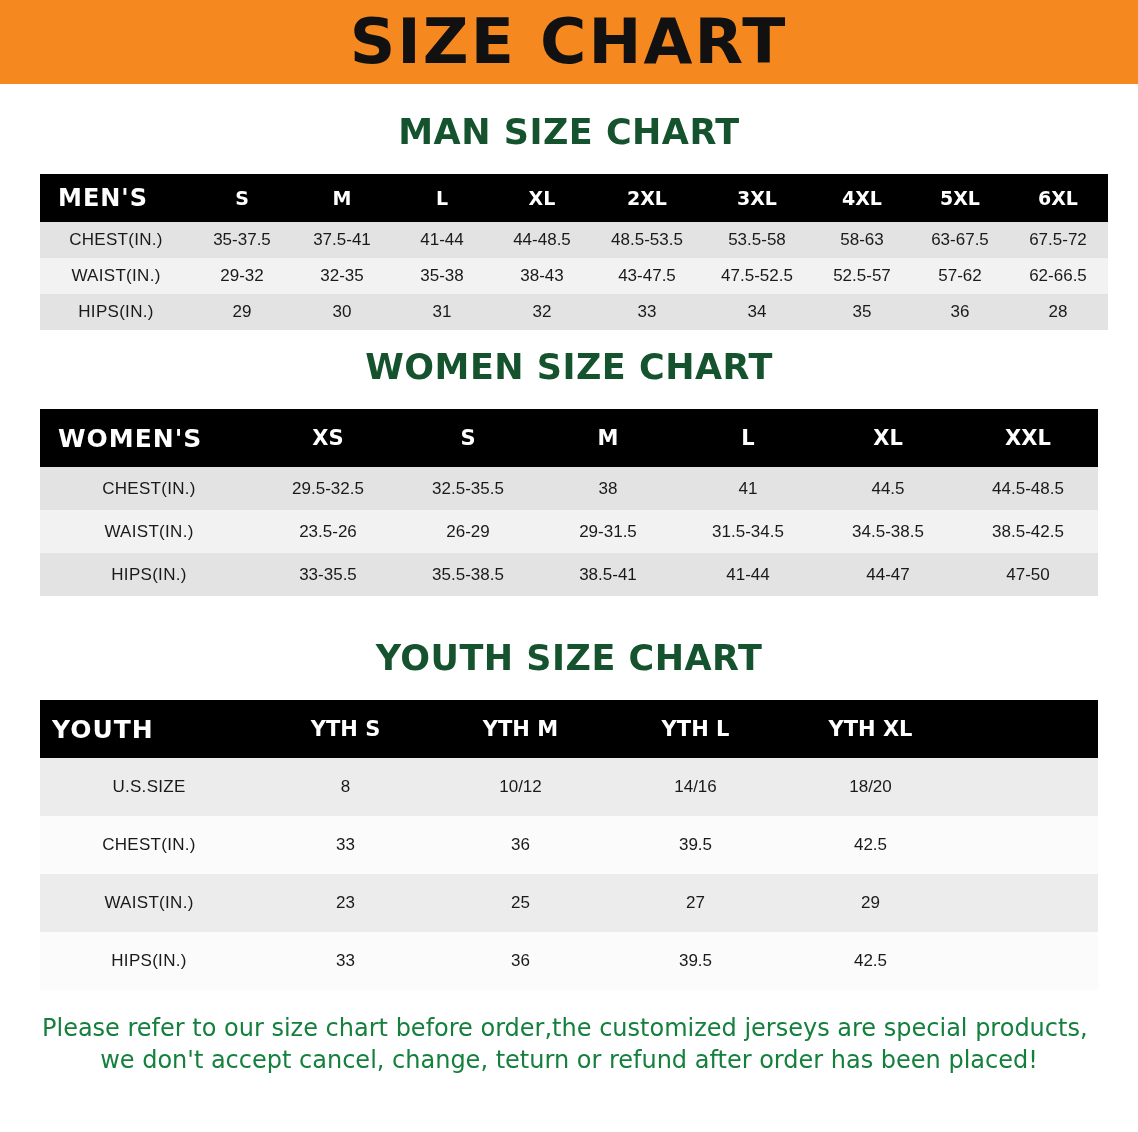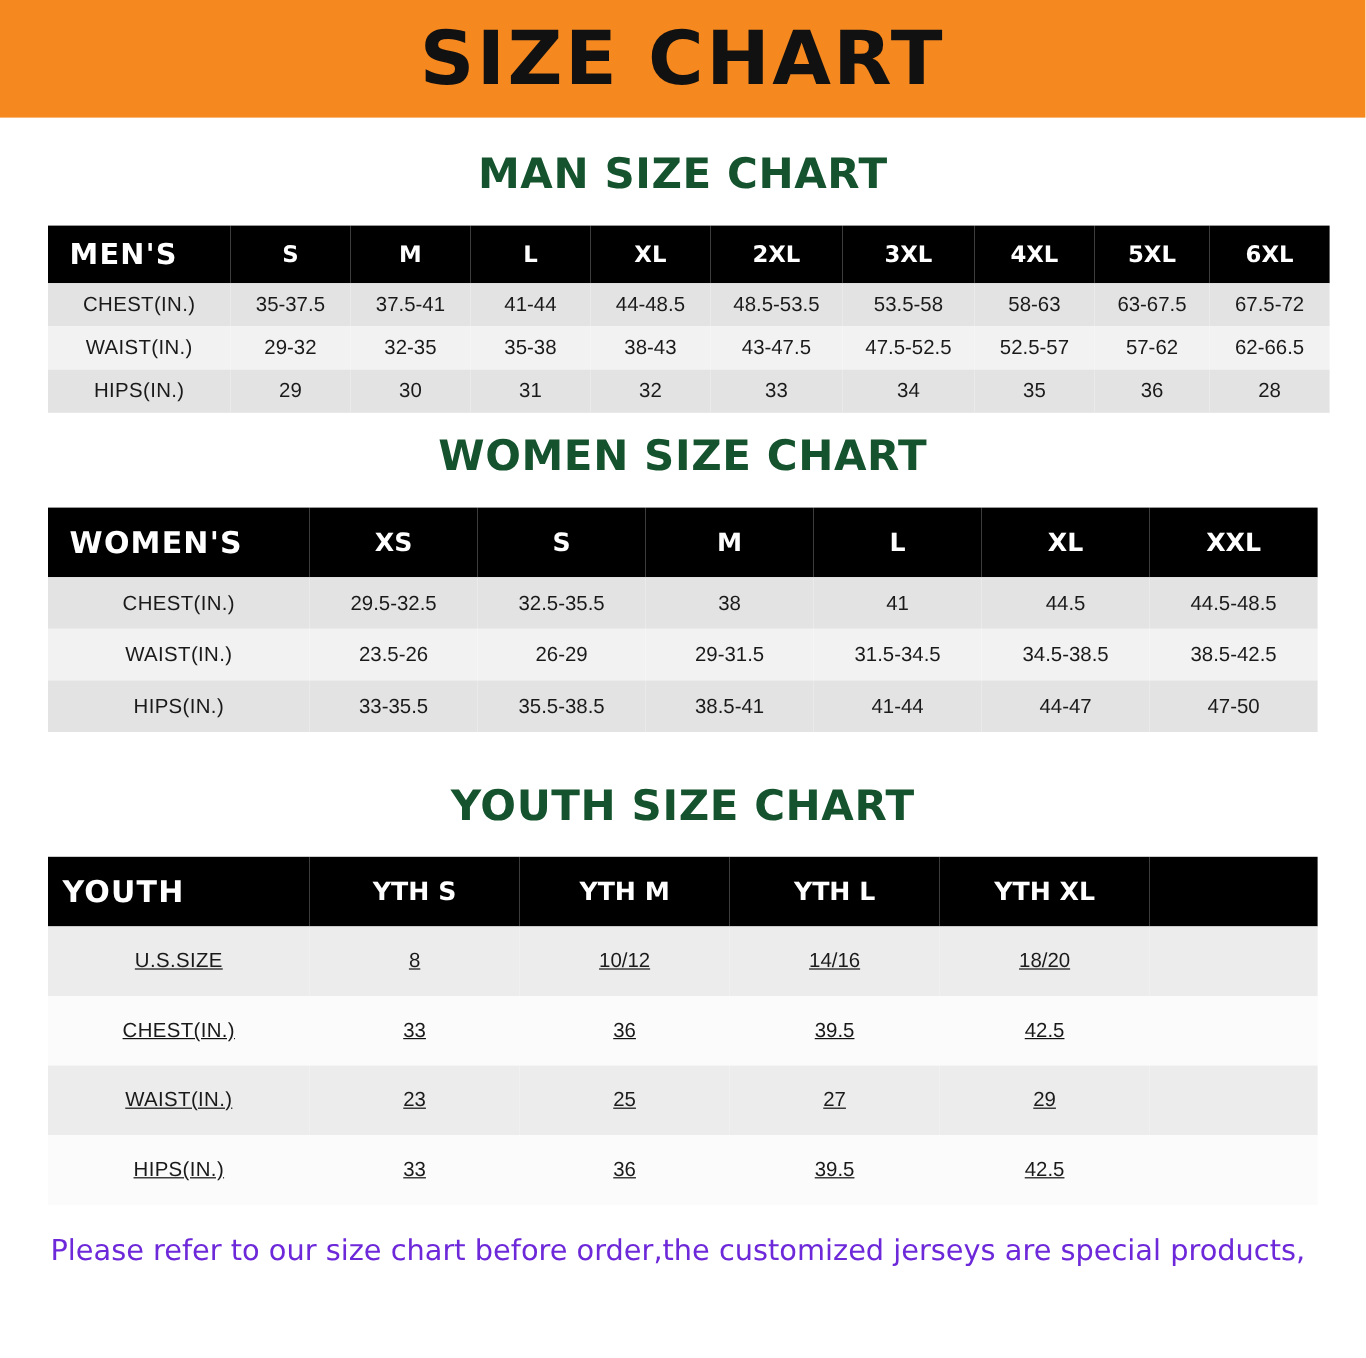--- a/index.html
+++ b/index.html
@@ -11,21 +11,21 @@
     height: 1132px;
     background: #ffffff;
     font-family: "Liberation Sans", sans-serif;
     color: #111111;
     overflow: hidden;
   }
 
   
   .banner {
     width: 100%;
-    height: 98px;
+    height: 84px;
     background: #f5881f;
     display: flex;
     align-items: center;
     justify-content: center;
     box-sizing: border-box;
   }
   .banner-title {
     font-family: "DejaVu Sans", sans-serif;
     font-weight: bold;
     font-size: 62px;
@@ -93,29 +93,29 @@
   #women-table thead th { font-size: 21px; height: 56px; }
   #women-table thead th.rowhead { font-size: 25px; letter-spacing: 1px; }
   #women-table tbody tr { height: 43px; }
   #women-table tbody tr:nth-child(odd) { background: #e3e3e3; }
   #women-table tbody tr:nth-child(even) { background: #f2f2f2; }
   #women-table { margin-top: 22px; }
 
   
   #youth-table thead th { font-size: 21px; height: 56px; }
   #youth-table thead th.rowhead { font-size: 25px; letter-spacing: 1px; padding-left: 12px; }
-  #youth-table tbody tr { height: 58px; text-decoration: underline; }
+  #youth-table tbody tr { height: 58px; }
   #youth-table tbody tr:nth-child(odd) { background: #ececec; }
   #youth-table tbody tr:nth-child(even) { background: #fbfbfb; }
   #youth-table { margin-top: 22px; }
 
   
   .note {
     margin: 22px 42px 0 42px;
-    color: #6d28d9;
+    color: #15803d;
     font-family: "DejaVu Sans", sans-serif;
     font-size: 24px;
     line-height: 1.35;
     text-align: left;
   }
   .note-line { display: block; white-space: nowrap; }
   .note-line.second { text-align: center; }
 </style>
 </head>
 <body>
@@ -302,13 +302,14 @@
         <td>39.5</td>
         <td>42.5</td>
         <td></td>
       </tr>
     </tbody>
   </table>
 </div>
 
 <div class="note">
   <span class="note-line">Please refer to our size chart before order,the customized jerseys are special products,</span>
+  <span class="note-line second">we don't accept cancel, change, teturn or refund after order has been placed!</span>
 </div>
 
 </body></html>

